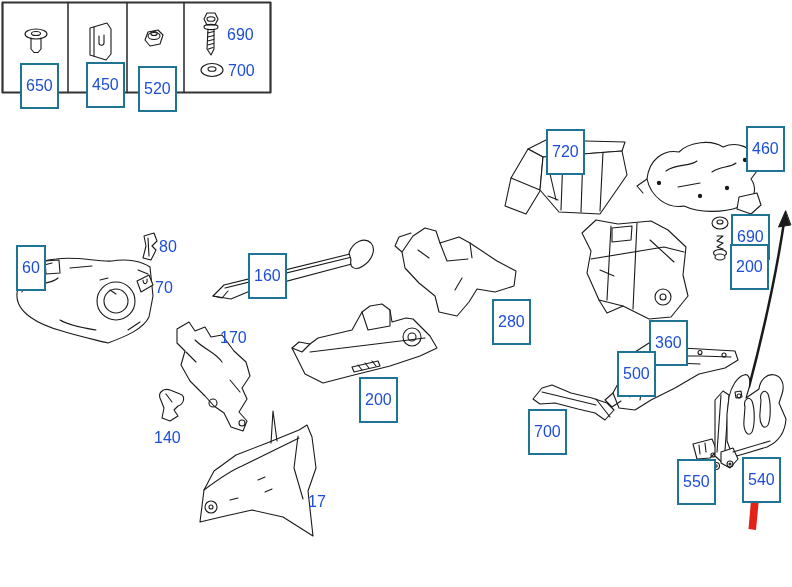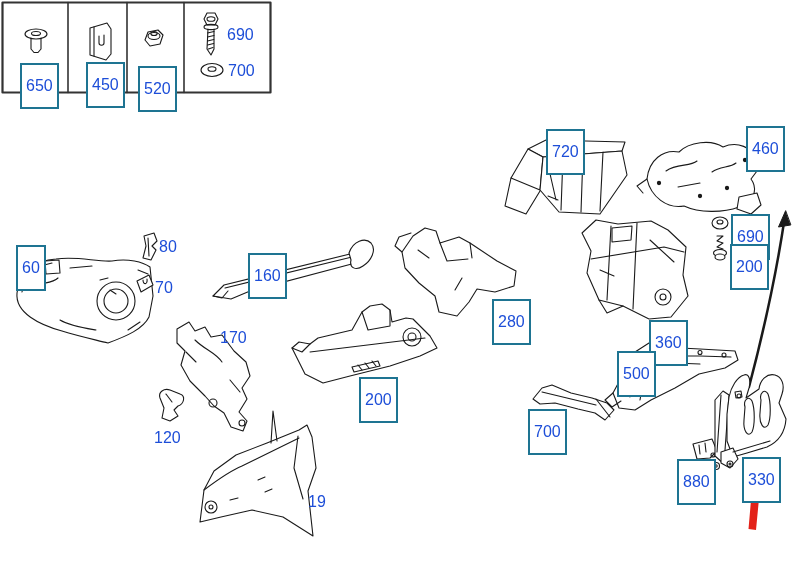--- a/index.html
+++ b/index.html
@@ -211,22 +211,22 @@
   <div class="lbl boxed" style="left:248px;top:253px">160</div>
   <div class="lbl boxed" style="left:492px;top:299px">280</div>
   <div class="lbl boxed" style="left:546px;top:129px">720</div>
   <div class="lbl boxed" style="left:746px;top:126px">460</div>
   <div class="lbl boxed" style="left:731px;top:214px">690</div>
   <div class="lbl boxed" style="left:730px;top:244px">200</div>
   <div class="lbl boxed" style="left:649px;top:320px">360</div>
   <div class="lbl boxed" style="left:617px;top:351px">500</div>
   <div class="lbl boxed" style="left:359px;top:377px">200</div>
   <div class="lbl boxed" style="left:528px;top:409px">700</div>
-  <div class="lbl boxed" style="left:677px;top:459px">880</div>
-  <div class="lbl boxed" style="left:742px;top:457px">330</div>
+  <div class="lbl boxed" style="left:677px;top:459px">550</div>
+  <div class="lbl boxed" style="left:742px;top:457px">540</div>
 
   <div class="lbl plain" style="left:159px;top:238px">80</div>
   <div class="lbl plain" style="left:155px;top:279px">70</div>
   <div class="lbl plain" style="left:220px;top:329px">170</div>
-  <div class="lbl plain" style="left:154px;top:429px">120</div>
-  <div class="lbl plain" style="left:308px;top:493px">19</div>
+  <div class="lbl plain" style="left:154px;top:429px">140</div>
+  <div class="lbl plain" style="left:308px;top:493px">17</div>
 
 </div>
 
 </body></html>

